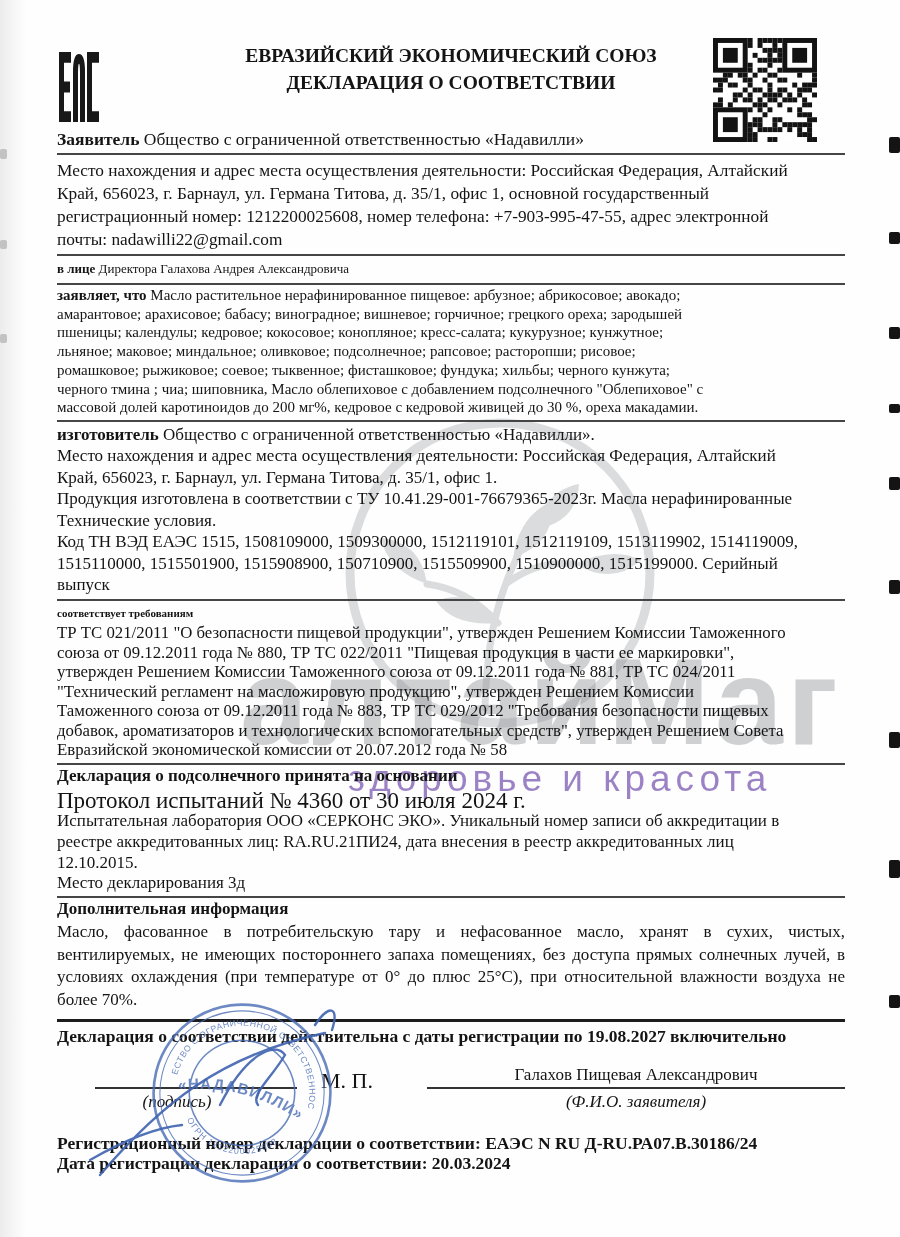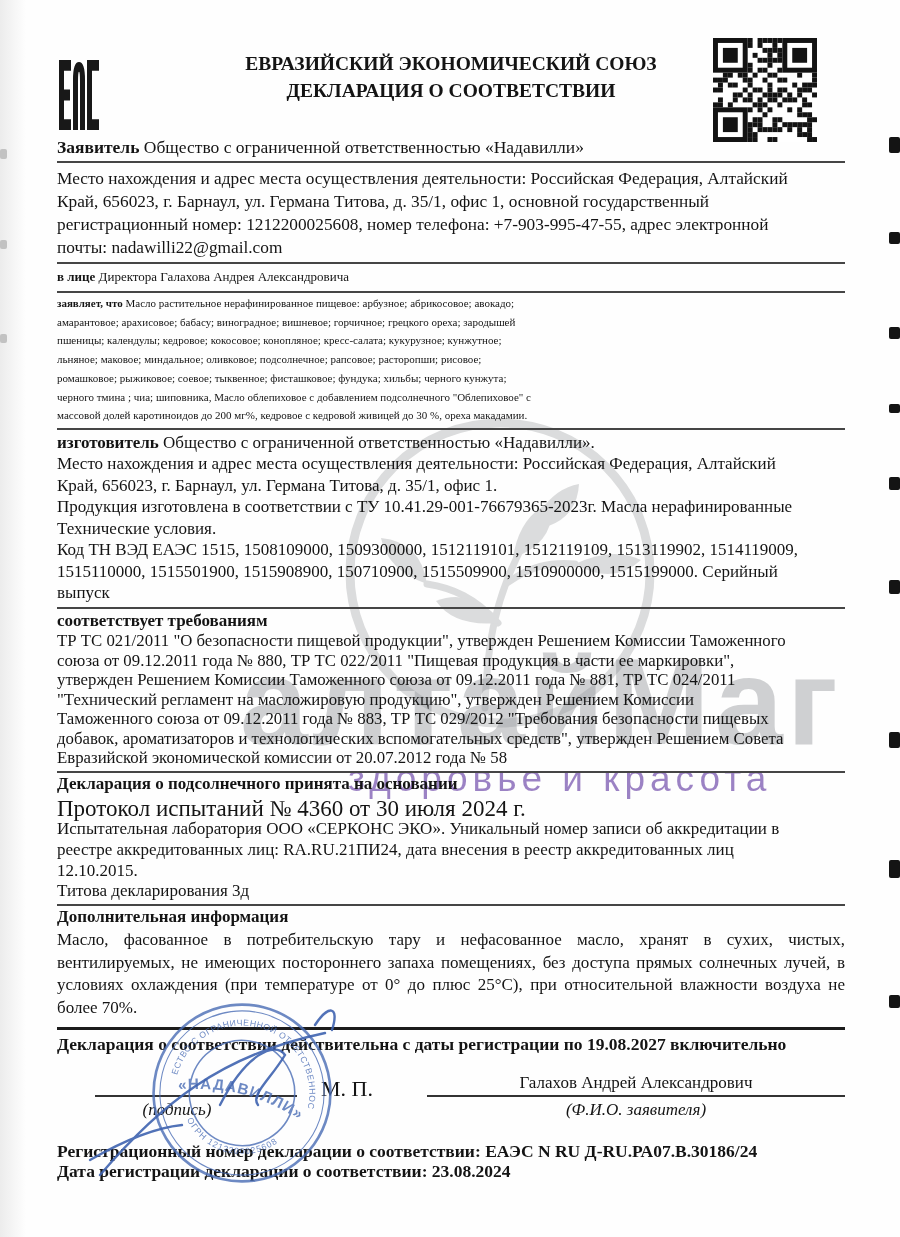--- a/index.html
+++ b/index.html
@@ -8,36 +8,36 @@
   .edge-left{position:absolute;left:0;top:0;width:26px;height:1237px;
         background:linear-gradient(90deg,#ececec,#fefefe);z-index:0;}
   
   .wm{position:absolute;z-index:1;pointer-events:none;}
   .wm-brand{left:240px;top:632px;font-family:"Liberation Sans",sans-serif;font-weight:bold;
         font-size:122px;letter-spacing:4px;color:#8f9296;opacity:.42;white-space:nowrap;}
   .wm-tagline{left:348px;top:758px;font-family:Liberation Sans, sans-serif;
         font-size:37px;letter-spacing:5px;color:#4c1d95;opacity:.55;white-space:nowrap;}
   .wm-tree{left:335px;top:408px;opacity:.40;}
   
-  .content{position:absolute;left:57px;top:8px;width:788px;z-index:2;}
+  .content{position:absolute;left:57px;top:0;width:788px;z-index:2;}
   p{margin:0;}
   .pre{white-space:pre-line;}
   .hr{height:2px;background:#454545;margin-top:3px;}
   .hr-thick{height:3px;background:#1c1c1c;}
   .header{position:relative;height:88px;margin-top:38px;}
   .title{width:640px;margin:0 auto;padding-top:4px;text-align:center;
         font-weight:bold;font-size:19.5px;line-height:27px;}
   .eac{position:absolute;left:2px;top:14px;}
   .qr{position:absolute;left:713px;top:38px;z-index:2;}
   .line-applicant{margin-top:2px;font-size:17.5px;line-height:22px;}
   .addr{margin-top:4px;font-size:17.3px;line-height:23px;}
   .vlitse{margin-top:2px;font-size:13px;line-height:22px;}
-  .declares{margin-top:1px;font-size:11px;line-height:18.7px;}
+  .declares{margin-top:1px;font-size:15px;line-height:18.7px;}
   .manuf{margin-top:2px;font-size:17px;line-height:21.5px;}
-  .compl-label{margin-top:2px;font-size:17px;line-height:20px;font-weight:bold;}
+  .compl-label{margin-top:2px;font-size:11px;line-height:20px;font-weight:bold;}
   .compl{font-size:16.8px;line-height:19.6px;}
   .basis-label{font-size:17px;line-height:18px;font-weight:bold;margin-top:2px;}
   .protocol{margin-top:5px;font-size:23px;line-height:21px;}
   .lab{font-size:17px;line-height:20.8px;}
   .scheme{font-size:17px;line-height:20px;}
   .add-label{font-size:17px;line-height:19px;font-weight:bold;margin-top:1px;}
   .add-par{margin-top:3px;font-size:17px;line-height:22.4px;text-align:justify;}
   .validity{margin-top:5px;font-size:17.5px;line-height:19px;font-weight:bold;}
   .hr2{margin-top:8px;}
   .sig-row{display:flex;margin-top:19px;align-items:flex-start;}
@@ -289,43 +289,43 @@
 Таможенного союза от 09.12.2011 года № 883, ТР ТС 029/2012 "Требования безопасности пищевых
 добавок,  ароматизаторов и технологических вспомогательных средств", утвержден Решением Совета
 Евразийской экономической комиссии от 20.07.2012 года № 58</p>
     <div class="hr"></div>
 
     <p class="basis-label">Декларация о подсолнечного принята на основании</p>
     <p class="protocol">Протокол испытаний № 4360 от 30 июля 2024 г.</p>
     <p class="lab pre">Испытательная лаборатория ООО «СЕРКОНС ЭКО». Уникальный номер записи об аккредитации в
 реестре аккредитованных лиц: RA.RU.21ПИ24, дата внесения в реестр аккредитованных лиц
 12.10.2015.</p>
-    <p class="scheme">Титова декларирования 3д</p>
+    <p class="scheme">Место декларирования 3д</p>
     <div class="hr"></div>
 
     <p class="add-label">Дополнительная информация</p>
     <p class="add-par">Масло, фасованное в потребительскую тару и нефасованное масло, хранят в сухих, чистых, вентилируемых, не имеющих постороннего запаха помещениях, без доступа прямых солнечных лучей, в условиях охлаждения (при температуре от 0° до плюс 25°С), при относительной влажности воздуха не более 70%.</p>
 
     <div class="hr hr-thick hr2"></div>
     <p class="validity">Декларация о соответствии действительна с даты регистрации по 19.08.2027 включительно</p>
 
     <div class="sig-row">
       <div class="sig-col1">
         <div class="sig-line1"></div>
         <div class="sig-cap">(подпись)</div>
       </div>
       <div class="sig-mp">М. П.</div>
       <div class="sig-col3">
-        <div class="sig-name">Галахов Андрей Александрович</div>
+        <div class="sig-name">Галахов Пищевая Александрович</div>
         <div class="sig-cap">(Ф.И.О. заявителя)</div>
       </div>
     </div>
 
     <p class="reg"><span>Регистрационный номер декларации о соответствии:</span> <span>ЕАЭС N RU Д-RU.РА07.В.30186/24</span></p>
-    <p class="reg2"><span>Дата регистрации декларации о соответствии:</span> <span>23.08.2024</span></p>
+    <p class="reg2"><span>Дата регистрации декларации о соответствии:</span> <span>20.03.2024</span></p>
   </div>
 
   <svg class="stamp" width="200" height="190" viewBox="0 0 190 180">
     <defs>
       <path id="arcTop" d="M 31,90 A 64,64 0 1 1 159,90" fill="none"></path>
       <path id="arcBot" d="M 37,90 A 58,58 0 0 0 153,90" fill="none"></path>
       <path id="arcMid" d="M 36,102 Q 95,80 154,102" fill="none"></path>
     </defs>
     <g transform="rotate(14 95 90)" stroke="#4a6db5" fill="none" opacity="0.8">
       <circle cx="95" cy="90" r="84" stroke-width="2.5"></circle>

